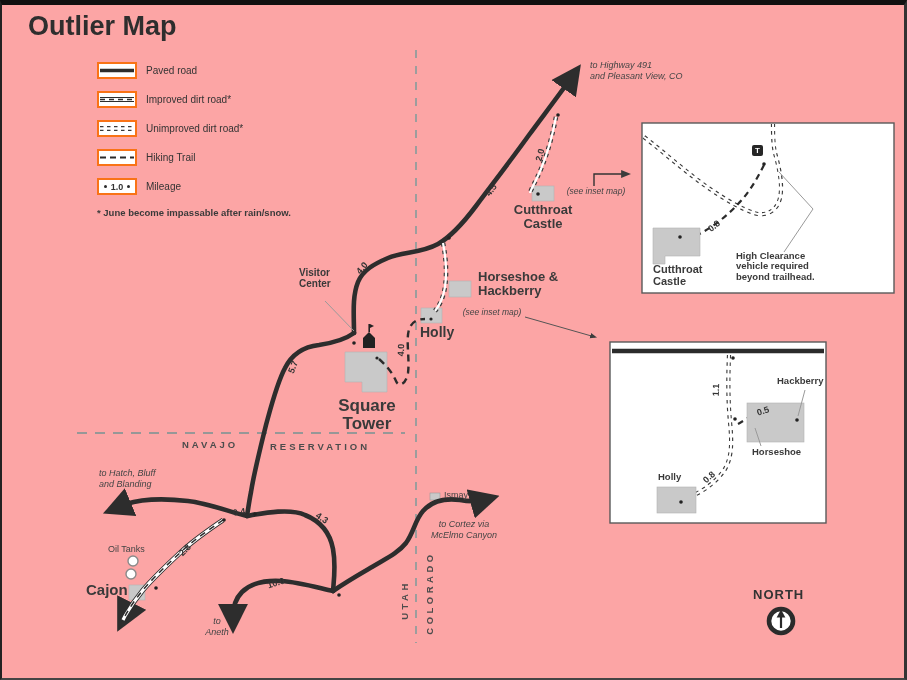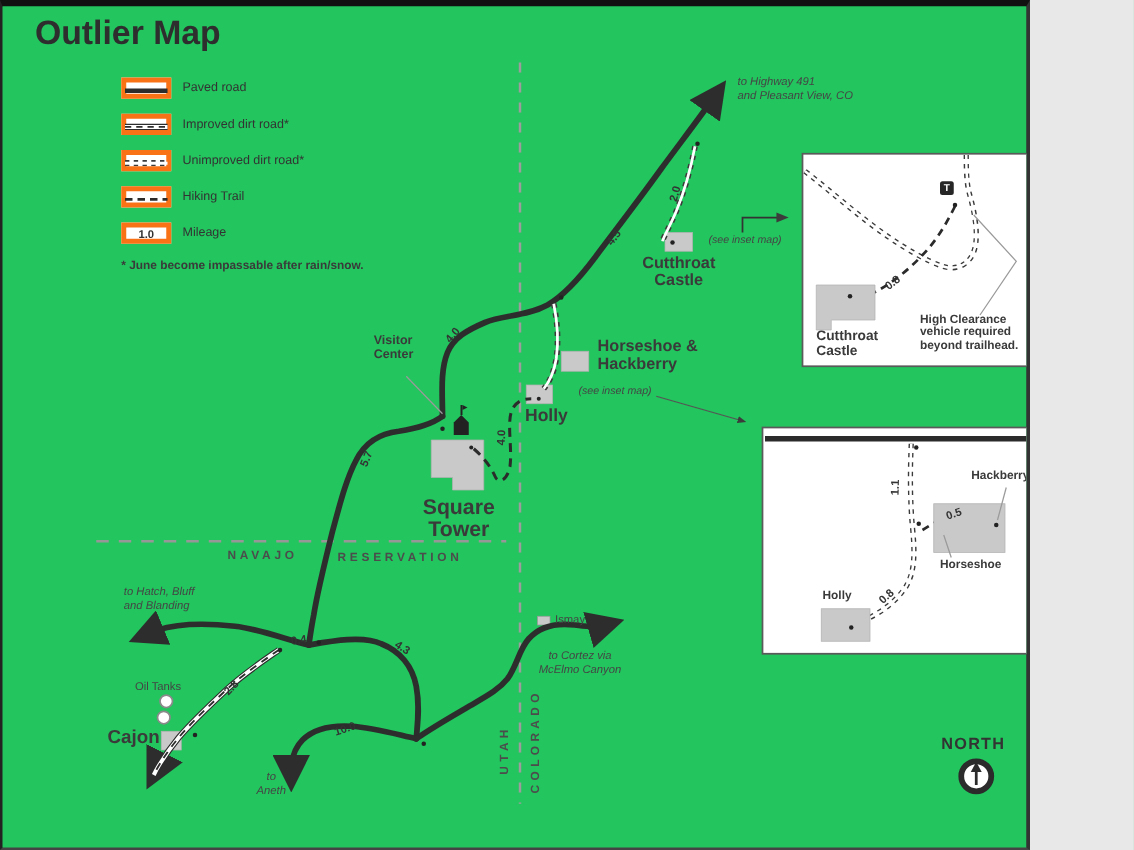--- a/index.html
+++ b/index.html
@@ -1,35 +1,35 @@
 <!DOCTYPE html>
 <html><head>
 <meta charset="utf-8">
 <style>
   html,body{margin:0;padding:0;background:#e8e8e8;}
   .stage{
-    position:relative;width:824px;height:680px;background:#22c55e;
+    position:relative;width:907px;height:680px;background:#fca5a5;
     border-top:5px solid #111;border-left:2px solid #222;border-right:3px solid #333;border-bottom:2px solid #444;
     box-sizing:border-box;overflow:hidden;
     font-family:"Liberation Sans", sans-serif;color:#3a3a3a;
   }
   .stage svg.canvas{position:absolute;left:0;top:0;}
   .abs{position:absolute;}
   .title{font-size:27px;font-weight:800;color:#2e2e2e;letter-spacing:0;}
   .lbl{position:absolute;font-weight:700;color:#3a3a3a;line-height:1.08;}
   .lbl.center{text-align:center;}
   .s13{font-size:13px;} .s12{font-size:10px;} .s15{font-size:15px;} .s95{font-size:9.5px;} .s9{font-size:9px;}
   .it{position:absolute;font-style:italic;font-weight:400;color:#454545;font-size:9px;line-height:1.2;}
   .mi{position:absolute;font-size:9px;font-weight:700;color:#333;transform-origin:center;white-space:nowrap;}
   .bnd{position:absolute;font-size:9.5px;font-weight:600;letter-spacing:3px;color:#4c4c4c;white-space:nowrap;}
   .vert{transform:translate(-50%,-50%) rotate(-90deg);transform-origin:center;}
   
   .legend{position:absolute;left:95px;top:57px;}
   .leg-row{display:flex;align-items:center;margin-bottom:12px;}
-  .leg-sym{width:40px;height:17px;border:4px solid #f97316;background:#fff;display:flex;align-items:center;justify-content:center;box-sizing:border-box;flex-direction:column;}
+  .leg-sym{width:40px;height:17px;border:2px solid #f97316;background:#fff;display:flex;align-items:center;justify-content:center;box-sizing:border-box;}
   .leg-lab{margin-left:9px;font-size:10px;color:#333;}
   .leg-note{margin-top:10px;font-size:9.5px;font-weight:700;color:#3a3a3a;}
   .dot2{width:3px;height:3px;background:#2b2b2b;border-radius:50%;display:inline-block;}
   .leg-mi{font-size:9px;font-weight:700;margin:0 4px;color:#333;}
   .tbox{position:absolute;width:11px;height:11px;background:#262626;border-radius:2px;color:#fff;
         font-size:8px;font-weight:700;display:flex;align-items:center;justify-content:center;}
   .north{position:absolute;font-size:13px;font-weight:800;letter-spacing:1px;color:#333;}
 </style>
 </head>
 <body>

